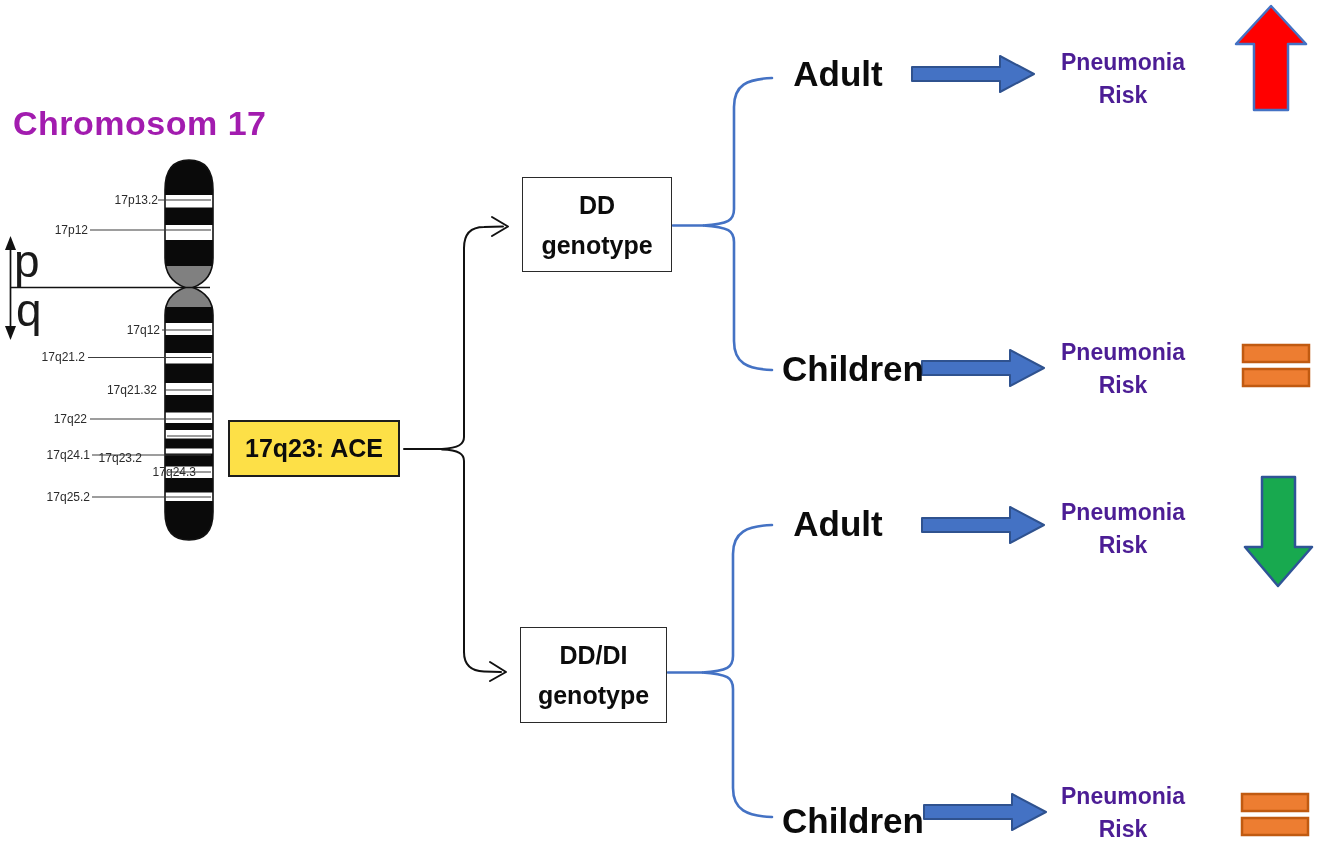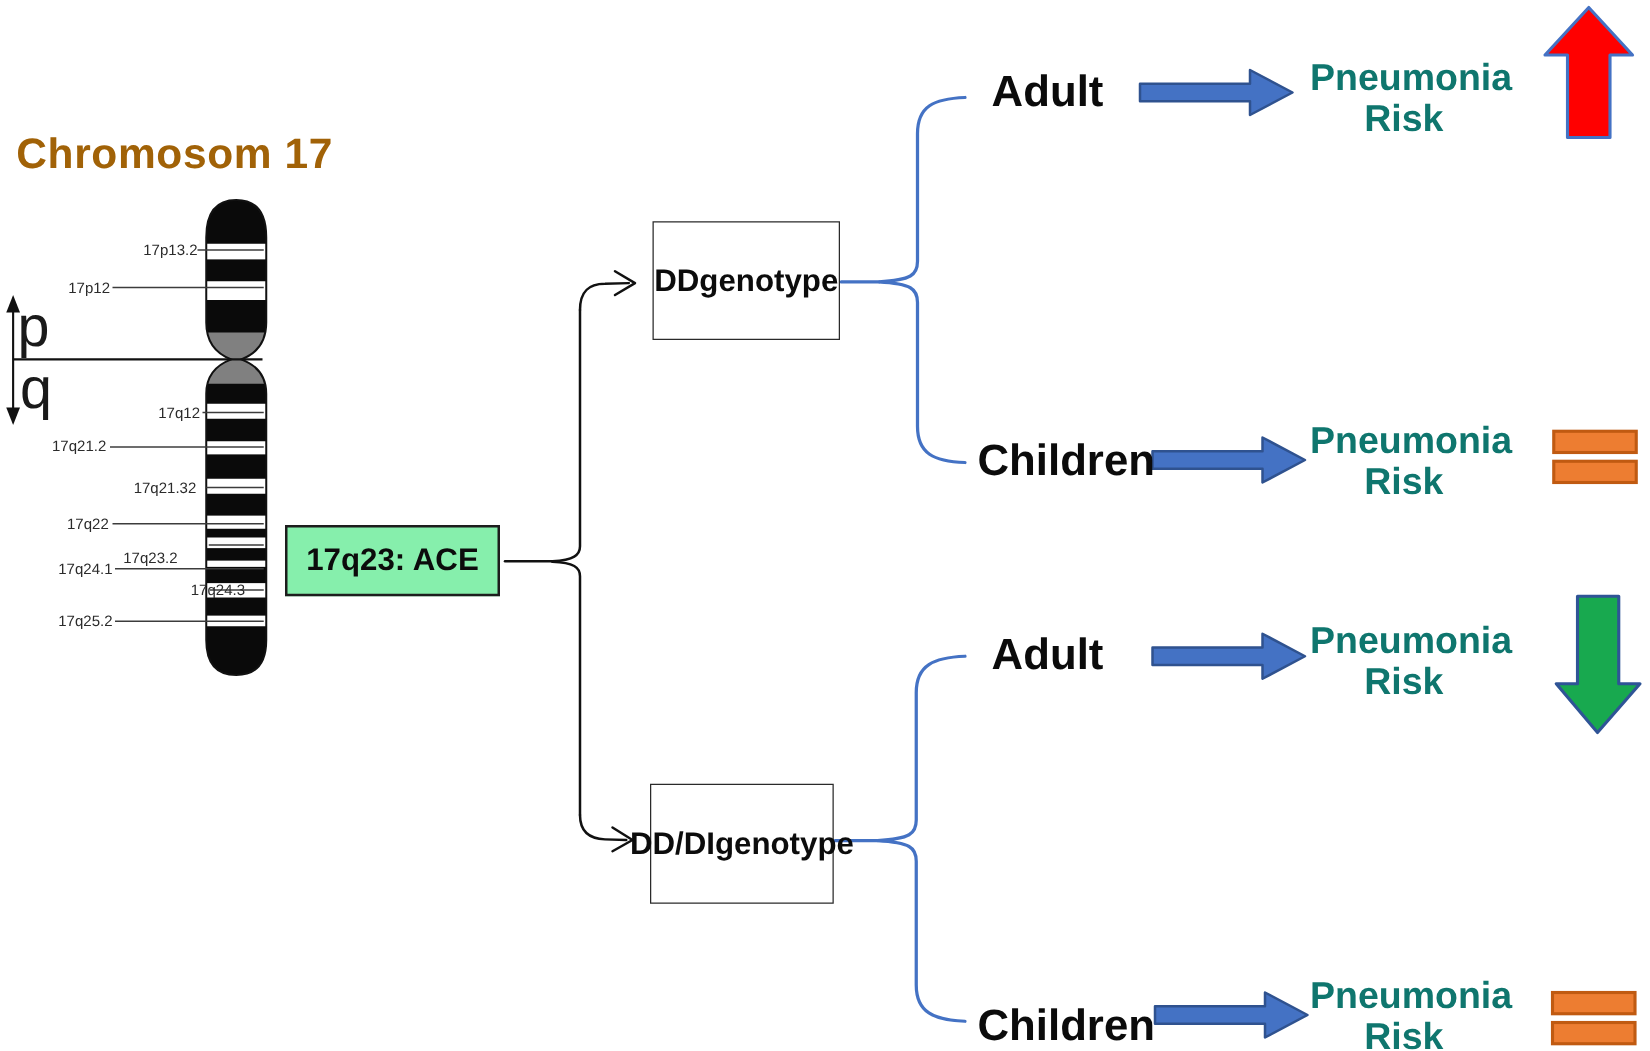--- a/index.html
+++ b/index.html
@@ -9,40 +9,40 @@
   }
   .abs{position:absolute;}
   .band-label{
     position:absolute;left:0;text-align:right;font-size:12px;color:#2b2b2b;
     line-height:20px;white-space:nowrap;
   }
   .arm-letter{
     position:absolute;font-size:46px;color:#1a1a1a;line-height:46px;font-weight:400;
   }
   .title{
-    position:absolute;left:13px;top:104px;font-size:34px;font-weight:bold;color:#a16207;
+    position:absolute;left:13px;top:104px;font-size:34px;font-weight:bold;color:#a21caf;
     letter-spacing:0.5px;white-space:nowrap;
   }
   .gene-box{
     position:absolute;left:228px;top:420px;width:172px;height:57px;
-    border:2.2px solid #1d1d1d;background:#86efac;display:flex;align-items:center;justify-content:center;
+    border:2.2px solid #1d1d1d;background:#fde047;display:flex;align-items:center;justify-content:center;
     font-size:25px;font-weight:bold;color:#0c0c0c;box-sizing:border-box;
   }
   .geno-box{
     position:absolute;border:1.6px solid #2a2a2a;background:#fff;box-sizing:border-box;
-    display:flex;flex-direction:row;align-items:center;justify-content:center;
+    display:flex;flex-direction:column;align-items:center;justify-content:center;
     font-size:25px;font-weight:bold;color:#0c0c0c;line-height:40px;text-align:center;
   }
   .pop-label{
     position:absolute;text-align:center;font-size:35px;font-weight:bold;color:#0b0b0b;
     line-height:28px;white-space:nowrap;
   }
   .risk-label{
     position:absolute;left:1048px;width:150px;text-align:center;
-    font-size:30px;font-weight:bold;color:#0f766e;line-height:33px;
+    font-size:23px;font-weight:bold;color:#4c1d95;line-height:33px;
   }
   svg{display:block;}
 </style>
 </head>
 <body>
 
 <div id="stage">
 
   <svg class="abs" style="left:0;top:0" width="1320" height="841" viewBox="0 0 1320 841">
     <defs>
@@ -140,21 +140,21 @@
   </svg>
 
   <div class="title">Chromosom 17</div>
 
   <div class="band-label" style="width:158px;top:190px">17p13.2</div>
   <div class="band-label" style="width:88px;top:220px">17p12</div>
   <div class="band-label" style="width:160px;top:320px">17q12</div>
   <div class="band-label" style="width:85px;top:347px">17q21.2</div>
   <div class="band-label" style="width:157px;top:380px">17q21.32</div>
   <div class="band-label" style="width:87px;top:409px">17q22</div>
-  <div class="band-label" style="width:142px;top:436px">17q23.2</div>
+  <div class="band-label" style="width:142px;top:448px">17q23.2</div>
   <div class="band-label" style="width:90px;top:445px">17q24.1</div>
   <div class="band-label" style="width:196px;top:462px">17q24.3</div>
   <div class="band-label" style="width:90px;top:487px">17q25.2</div>
 
   <div class="arm-letter" style="left:14px;top:238px">p</div>
   <div class="arm-letter" style="left:16px;top:287px">q</div>
 
   <div class="gene-box">
     <span>17q23: ACE</span>
   </div>

